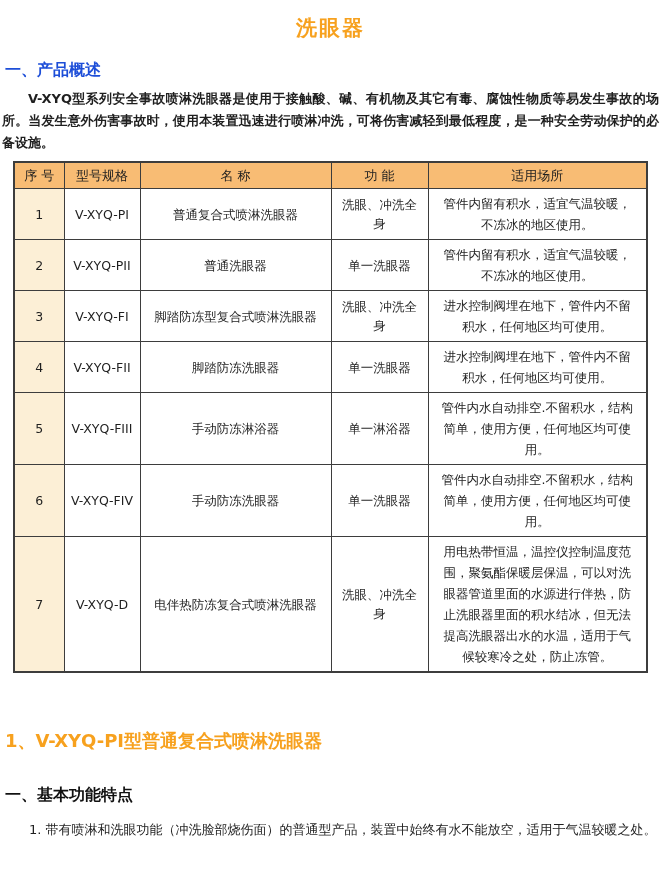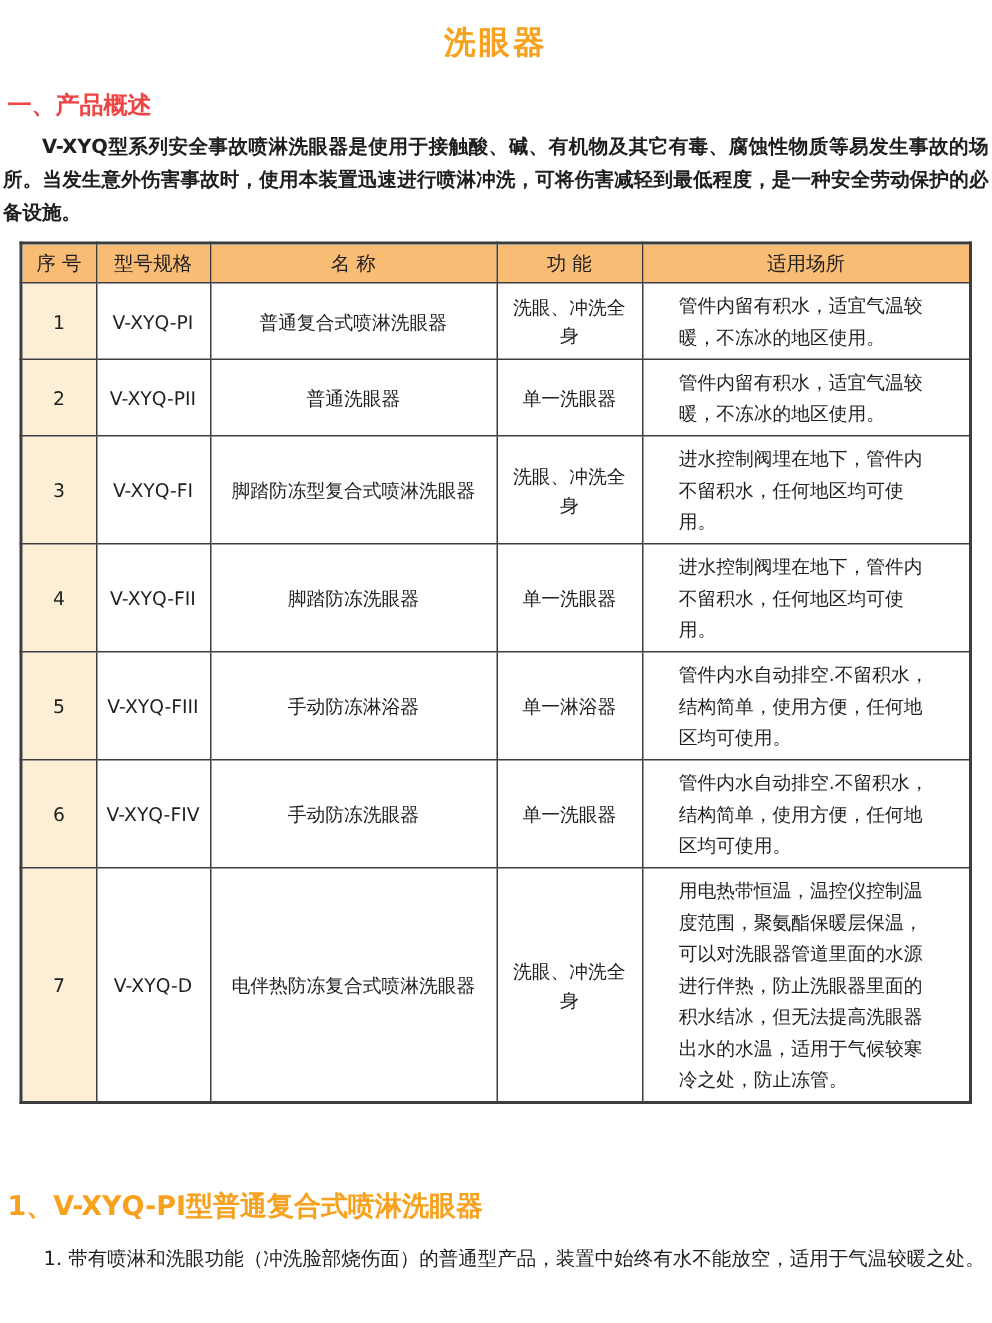--- a/index.html
+++ b/index.html
@@ -17,21 +17,21 @@
     text-align: center;
     color: #F7A11E;
     font-size: 21px;
     font-weight: bold;
     letter-spacing: 2px;
   }
   .sec-heading {
     margin: 18px 0 0 5px;
     font-size: 16px;
     font-weight: bold;
-    color: #ef4444;
+    color: #1d4ed8;
   }
   .sec-heading.second { margin-top: 14px; }
   .overview-body {
     margin: 7px 2px 0 2px;
     font-size: 13px;
     line-height: 22px;
     text-indent: 2em;
     text-align: justify;
     font-weight: bold;
   }
@@ -57,23 +57,23 @@
   }
   .product-table tbody tr { height: 47px; }
   .product-table tbody tr.tall { height: 108px; }
   .product-table td {
     text-align: center;
     padding: 3px 5px;
     line-height: 19px;
   }
   .product-table td.idx { background: #FCEFD6; }
   .product-table td.desc {
-    text-align: left;
+    text-align: center;
     line-height: 21px;
-    padding: 4px 24px;
+    padding: 4px 9px;
   }
   .model-heading {
     margin: 56px 0 0 5px;
     color: #F7A11E;
     font-size: 18px;
     font-weight: bold;
   }
   .features-heading {
     margin: 32px 0 0 5px;
     font-size: 16px;
@@ -165,19 +165,20 @@
         <td>V-XYQ-D</td>
         <td>电伴热防冻复合式喷淋洗眼器</td>
         <td>洗眼、冲洗全身</td>
         <td class="desc">用电热带恒温，温控仪控制温度范围，聚氨酯保暖层保温，可以对洗眼器管道里面的水源进行伴热，防止洗眼器里面的积水结冰，但无法提高洗眼器出水的水温，适用于气候较寒冷之处，防止冻管。</td>
       </tr>
     </tbody>
   </table>
 
   <h2 class="model-heading">1、V-XYQ-PⅠ型普通复合式喷淋洗眼器</h2>
 
+  <h3 class="features-heading">一、基本功能特点</h3>
 
   <div class="features">
     <p>1. 带有喷淋和洗眼功能（冲洗脸部烧伤面）的普通型产品，装置中始终有水不能放空，适用于气温较暖之处。</p>
 
   </div>
 
 </div>
 
 </body></html>

